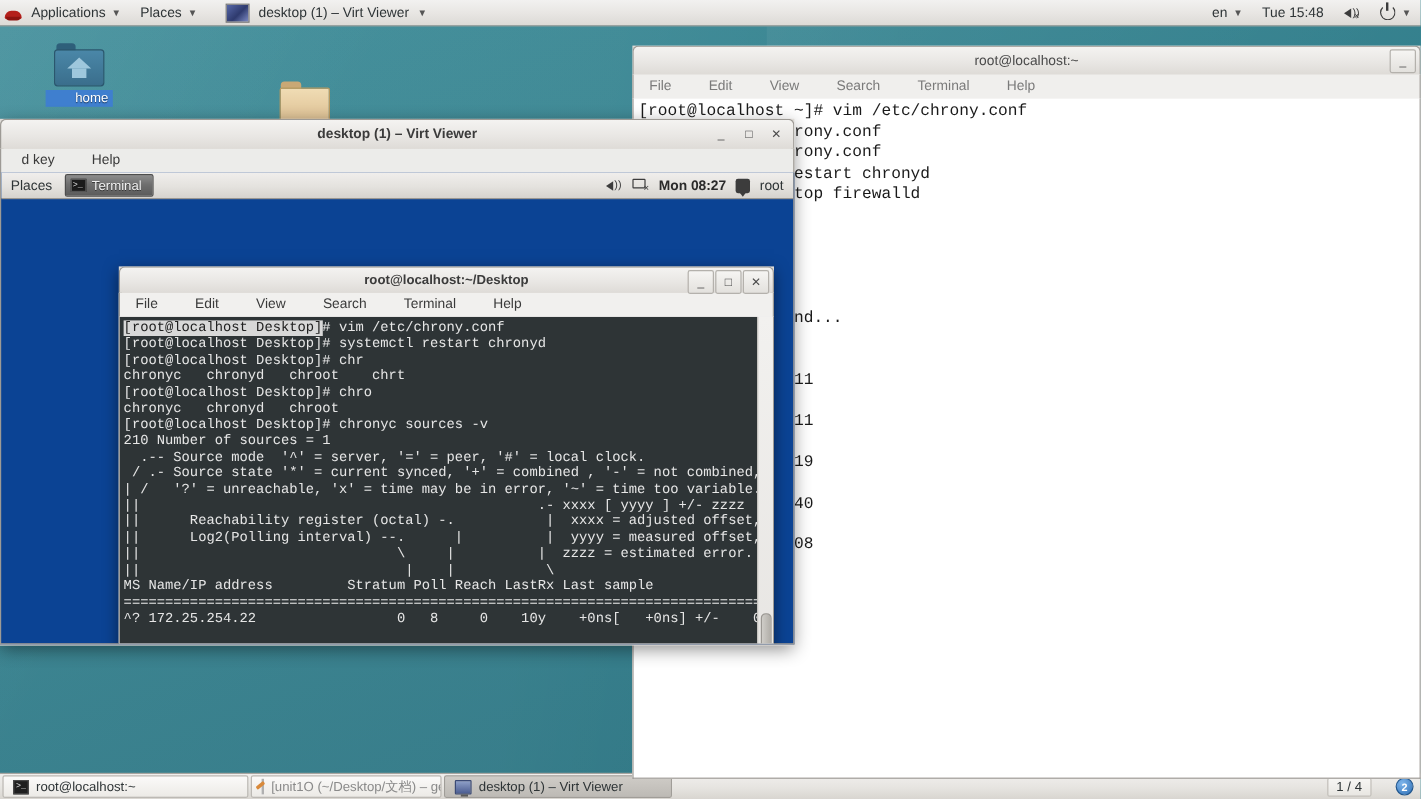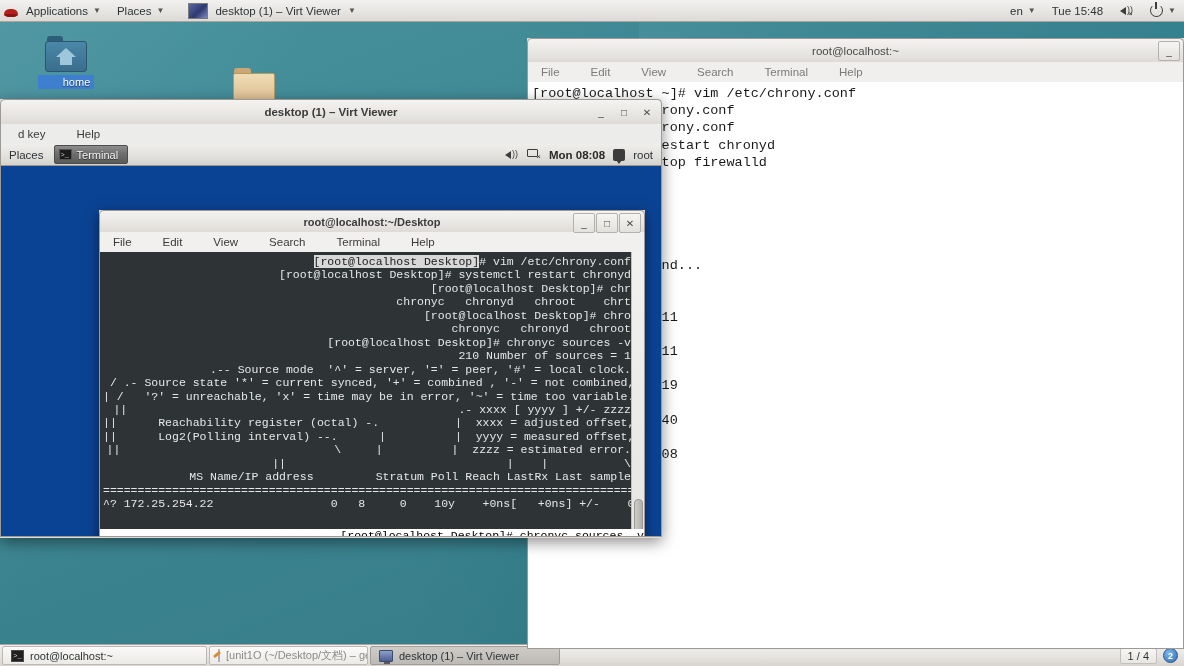--- a/index.html
+++ b/index.html
@@ -169,33 +169,32 @@
   .net-ic .mon { position:absolute; left:0; top:0; width:11px; height:8px; border:1.6px solid #3c3c3c; border-radius:1px;}
   .net-ic .pl { position:absolute; right:0; bottom:0; font-size:8px; color:#3c3c3c; line-height:8px;}
   .user-ic {
     width: 12px; height: 12px; background: #3c3c3c; border-radius: 2px; position: relative;
   }
   .user-ic:after { content:""; position:absolute; left:3px; bottom:-3px; border-left:3px solid transparent;
     border-right:3px solid transparent; border-top:4px solid #3c3c3c; }
 
   
   #guest-term {
-    position: absolute; left: 98px; top: 66px; width: 546px; height: 364px;
+    position: absolute; left: 98px; top: 78px; width: 546px; height: 364px;
     box-shadow: 0 4px 12px rgba(0,0,0,0.5); z-index: 5;
   }
   #guest-term .win-titlebar { height: 22px; }
   #guest-term .win-title { font-size: 11px; }
   .gt-menubar {
     height: 20px; background: #f1f0ee;
   }
   .gt-area {
     border: 1px solid #9d9a95; border-top: none;
     height: 320px; background: #ffffff; position: relative; overflow: hidden;
     display: flex;
-    text-align: right;
   }
   .gt-screen {
     flex: 1; background: #2e3436; color: #e6e6e6;
     font-family: "Liberation Mono", monospace; font-size: 11.5px; line-height: 13.45px;
     padding: 3px 0 0 3px; white-space: pre; overflow: hidden;
     position: relative;
   }
   .gt-screen .sel { background: #d8d8d8; color: #202020; }
   .gt-scroll {
     width: 13px; background: linear-gradient(180deg,#f2f1ef,#e6e4e1);
@@ -264,21 +263,21 @@
     content:""; position:absolute; right:-2px; top:3px; width:8px; height:3px;
     background:#d98a3c; transform: rotate(-40deg); border-radius:1px;
   }
   .tb-ic-mon {
     width: 14px; height: 12px; background: linear-gradient(180deg,#8fa0c8,#4c5e92);
     border: 1px solid #3b4a75; border-radius: 1px; position: relative;
   }
   .tb-ic-mon:after {
     content:""; position:absolute; left:4px; bottom:-3px; width:6px; height:2px; background:#5a5a5a;
   }
-  .tb-right { margin-left: auto; display: flex; align-items: center; gap: 6px; padding-right: 4px; }
+  .tb-right { margin-left: auto; display: flex; align-items: center; gap: 20px; padding-right: 4px; }
   .ws-ind {
     font-size: 11px; color: #2e3436; padding: 1px 7px;
     border: 1px solid #c3c0bb; border-radius: 2px;
     background: linear-gradient(180deg,#f7f6f4,#e8e6e2);
   }
   .ws-badge {
     width: 15px; height: 15px; border-radius: 50%;
     background: radial-gradient(circle at 35% 30%, #7fb6ec, #2f6fb5);
     color: #fff; font-size: 9px; font-weight: bold;
     display: flex; align-items: center; justify-content: center;
@@ -393,21 +392,21 @@
         </div>
         <div class="gp-right">
           <div class="spk">
               <div class="cone"></div>
               <div class="wv">))</div>
             </div>
           <div class="net-ic">
               <div class="mon"></div>
               <div class="pl">×</div>
             </div>
-          <div class="gp-clock">Mon 08:08</div>
+          <div class="gp-clock">Mon 08:27</div>
           <div class="user-ic"></div>
           <div>root</div>
         </div>
       </div>
 
       <div class="window" id="guest-term">
         <div class="win-titlebar">
           <div class="win-title">root@localhost:~/Desktop</div>
           <div class="win-btns">
             <div class="win-btn">_</div>

